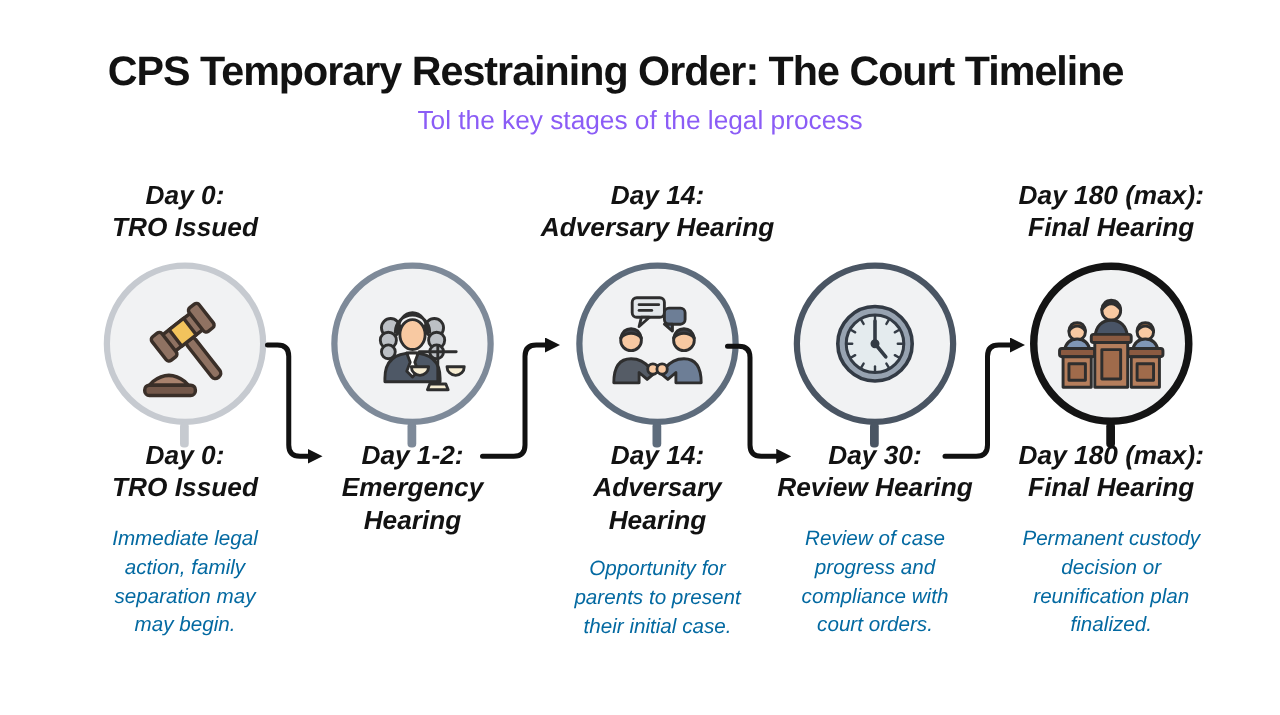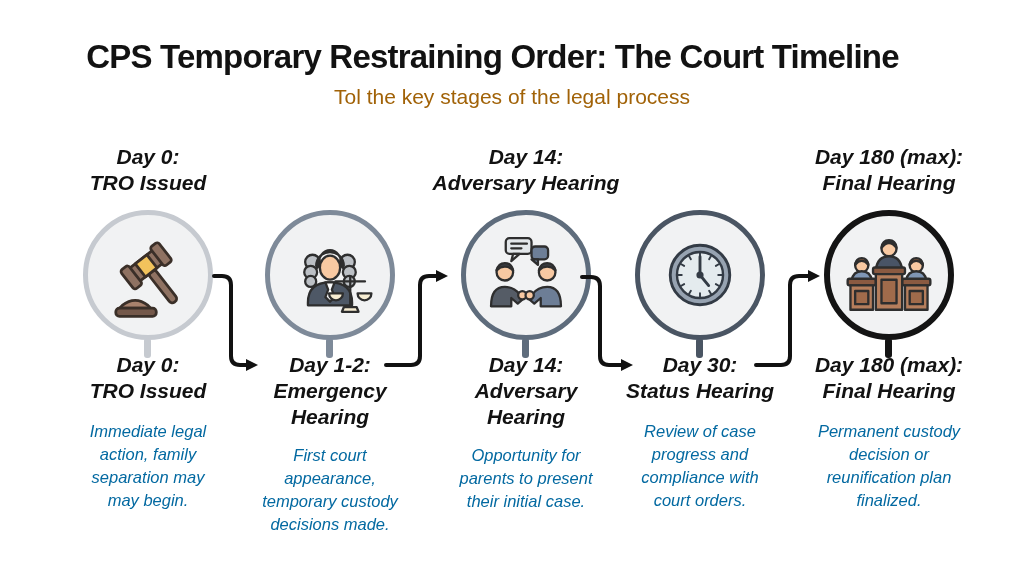--- a/index.html
+++ b/index.html
@@ -7,21 +7,21 @@
     width:1024px;height:572px;position:relative;overflow:hidden;
     background:#ffffff;color:#111;
     font-family:"Liberation Sans", sans-serif;
   }
   .title{
     position:absolute;top:38px;left:0;width:985px;text-align:center;
     font-size:33px;font-weight:bold;letter-spacing:-0.8px;color:#121212;
   }
   .subtitle{
     position:absolute;top:85px;left:0;width:1024px;text-align:center;
-    font-size:21px;color:#a16207;
+    font-size:21px;color:#8b5cf6;
   }
   .stage{position:absolute;top:0;height:404px;width:200px;font-style:italic;}
   .s0{left:48px;} .s1{left:230px;} .s2{left:426px;} .s3{left:600px;} .s4{left:789px;}
   .top-label{
     position:absolute;top:144px;left:0;width:200px;text-align:center;
     font-size:21px;font-weight:bold;line-height:26px;white-space:pre-line;color:#121212;
   }
   .circle{
     position:absolute;top:210px;left:35px;width:130px;height:130px;
     box-sizing:border-box;border:5px solid #888;border-radius:50%;
@@ -94,24 +94,20 @@
         <path d="M49 70 a7.5 7.5 0 0 0 15 0 z" fill="#f7edd2"></path>
         <path d="M80 70 a7.5 7.5 0 0 0 15 0 z" fill="#f7edd2"></path>
         <path d="M65 85 h14 l2 5 h-18 z" fill="#f7edd2"></path>
       </g>
     </svg>
   </div>
   <div class="stem" style="background-color: rgb(126, 138, 153);"></div>
   <div class="head">Day 1-2:
 Emergency
 Hearing</div>
-  <div class="desc">First court
-appearance,
-temporary custody
-decisions made.</div>
 </div>
 
 <div class="stage s2">
   <div class="top-label">Day 14:
 Adversary Hearing</div>
   <div class="circle" style="border-color: rgb(94, 108, 124);">
     <svg width="92" height="92" viewBox="0 0 100 100">
       <g stroke="#2e2e2e" stroke-width="2.5" stroke-linejoin="round" stroke-linecap="round">
         <rect x="28" y="10" width="28" height="17" rx="4" fill="#e3e7ea"></rect>
         <path d="M36 27 l-2 8 l9 -8 z" fill="#e3e7ea"></path>
@@ -161,21 +157,21 @@
           <line x1="38.5" y1="30.1" x2="40.5" y2="33.5"></line>
         </g>
         <line x1="50" y1="50" x2="50" y2="31" stroke-width="3"></line>
         <line x1="50" y1="50" x2="59" y2="61" stroke-width="3"></line>
         <circle cx="50" cy="50" r="2.5" fill="#333b45"></circle>
       </g>
     </svg>
   </div>
   <div class="stem" style="background-color: rgb(74, 85, 99);"></div>
   <div class="head">Day 30:
-Status Hearing</div>
+Review Hearing</div>
   <div class="desc">Review of case
 progress and
 compliance with
 court orders.</div>
 </div>
 
 <div class="stage s4">
   <div class="top-label">Day 180 (max):
 Final Hearing</div>
   <div class="circle" style="border-color: rgb(20, 20, 20);">

